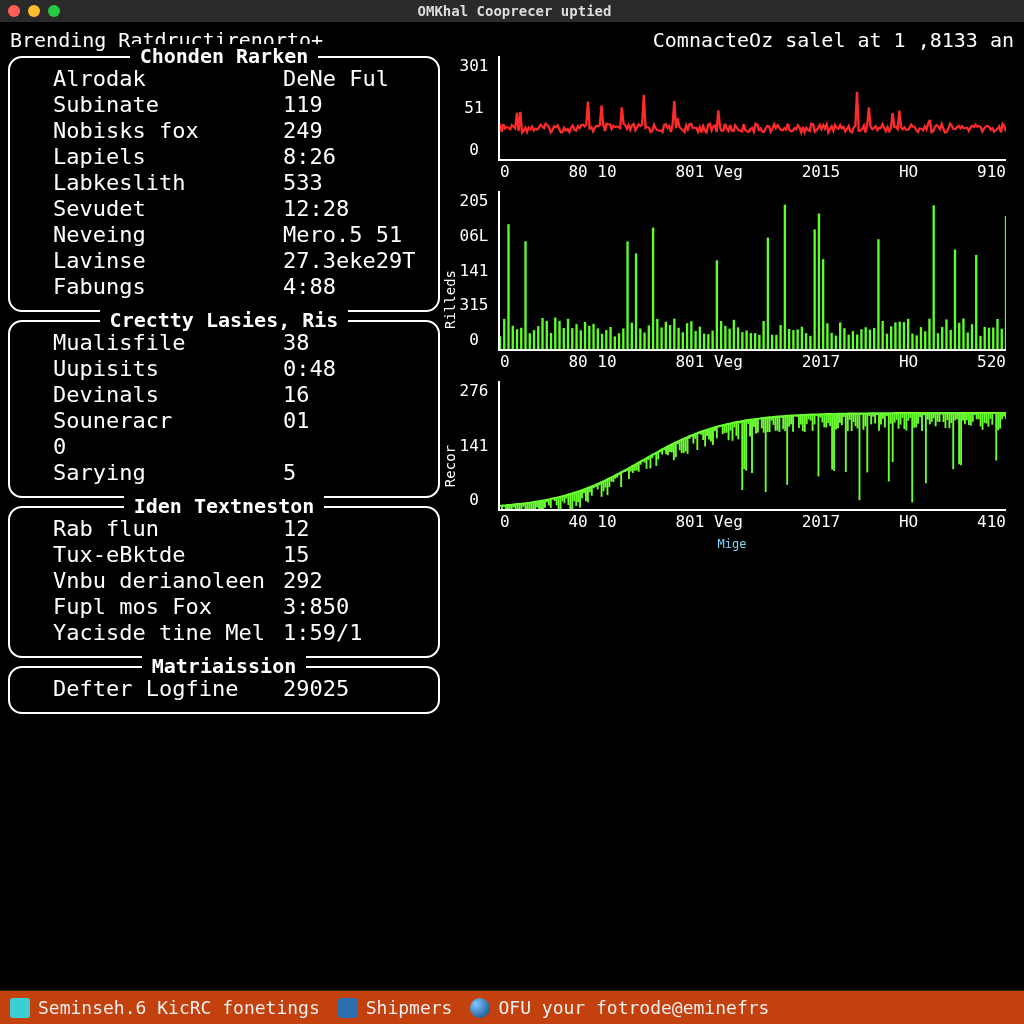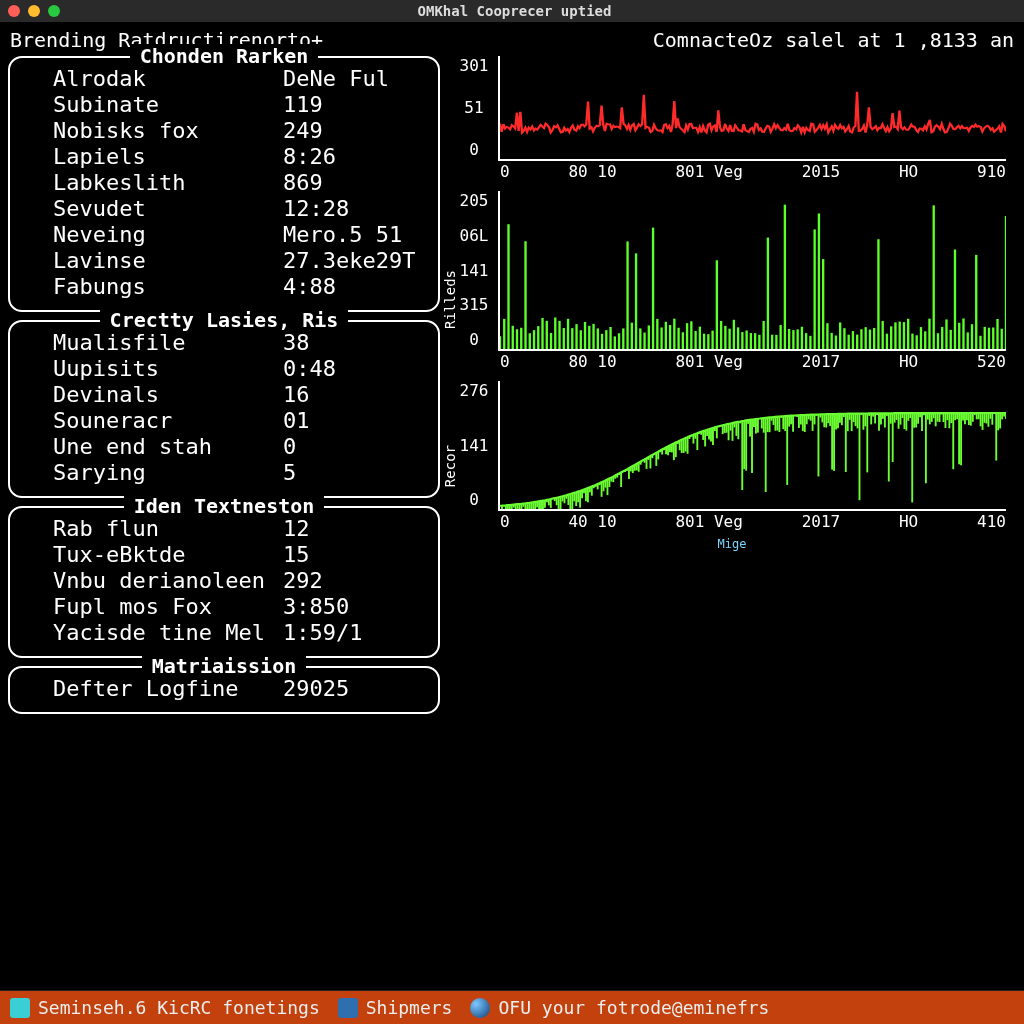--- a/index.html
+++ b/index.html
@@ -124,21 +124,21 @@
         <div class="row">
           <span class="label">Nobisks fox</span>
           <span class="value">249</span>
         </div>
         <div class="row">
           <span class="label">Lapiels</span>
           <span class="value">8:26</span>
         </div>
         <div class="row">
           <span class="label">Labkeslith</span>
-          <span class="value">869</span>
+          <span class="value">533</span>
         </div>
         <div class="row">
           <span class="label">Sevudet</span>
           <span class="value">12:28</span>
         </div>
         <div class="row">
           <span class="label">Neveing</span>
           <span class="value">Mero.5 51</span>
         </div>
         <div class="row">
@@ -162,21 +162,20 @@
         </div>
         <div class="row">
           <span class="label">Devinals</span>
           <span class="value">16</span>
         </div>
         <div class="row">
           <span class="label">Souneracr</span>
           <span class="value">01</span>
         </div>
         <div class="row">
-          <span class="label">Une end stah</span>
           <span class="value">0</span>
         </div>
         <div class="row">
           <span class="label">Sarying</span>
           <span class="value">5</span>
         </div>
       </div>
       <div class="panel">
         <div class="panel-title"><span>Iden Textneston</span></div>
         <div class="row">

